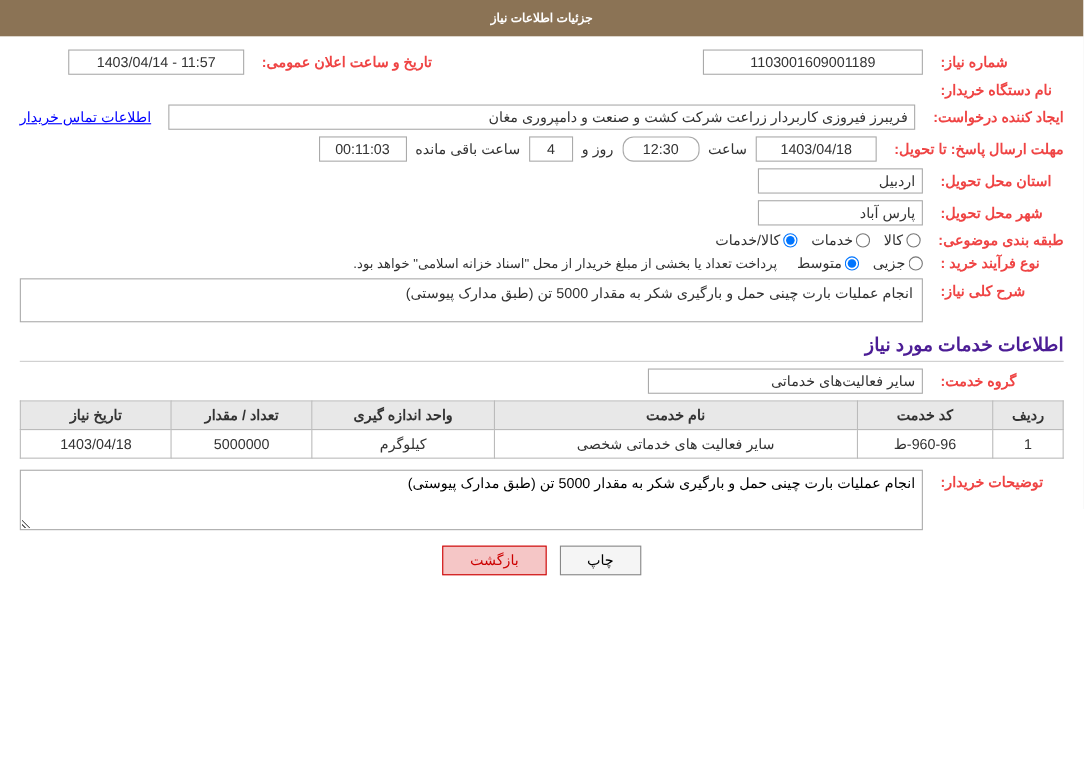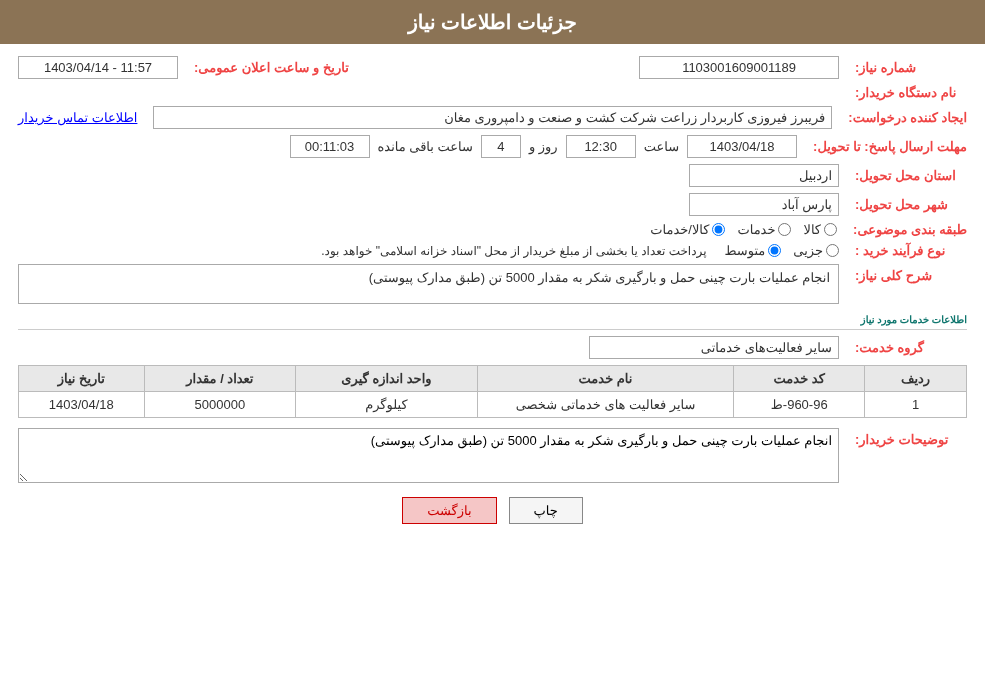--- a/index.html
+++ b/index.html
@@ -14,21 +14,21 @@
       max-width: 985px;
       margin: 0 auto;
       background: #fff;
       min-height: 691px;
     }
     .header-bar {
       background: #8B7355;
       color: #fff;
       text-align: center;
       padding: 10px 0;
-      font-size: 20px;
+      font-size: 11px;
       font-weight: bold;
     }
     .content {
       padding: 12px 18px;
     }
     .form-label {
       color: #ef4444;
       font-weight: bold;
       white-space: nowrap;
       min-width: 120px;
@@ -60,37 +60,37 @@
       align-items: center;
       gap: 12px;
     }
     .radio-item {
       display: flex;
       align-items: center;
       gap: 3px;
     }
     
     .section-title {
-      font-size: 10px;
-      font-weight: bold;
-      color: #0f766e;
+      font-size: 17px;
+      font-weight: bold;
+      color: #4c1d95;
       margin: 10px 0 6px 0;
       border-bottom: 1px solid #ccc;
       padding-bottom: 4px;
     }
     
     .data-table {
       width: 100%;
       border-collapse: collapse;
       margin-bottom: 10px;
     }
     .data-table th {
       background: #e8e8e8;
       border: 1px solid #bbb;
-      padding: 5px 24px;
+      padding: 5px 4px;
       text-align: center;
       font-weight: bold;
     }
     .data-table td {
       border: 1px solid #bbb;
       padding: 5px 8px;
       text-align: center;
     }
     
     .form-textarea {
@@ -148,38 +148,38 @@
     <span>جزئیات اطلاعات نیاز</span>
   </div>
 
   <div class="content">
 
     <div class="row-flex">
       <span class="form-label">شماره نیاز:</span>
       <span class="form-value" style="min-width:200px;direction:ltr;text-align:center;">1103001609001189</span>
       <span style="flex:1;"></span>
       <span class="form-label" style="min-width:auto;">تاریخ و ساعت اعلان عمومی:</span>
-      <span class="form-value ltr-val" style="min-width:160px;text-align:center;">1403/04/14 - 11:57</span>
+      <span class="form-value ltr-val" style="min-width:160px;text-align:center;margin-left:44px;">1403/04/14 - 11:57</span>
     </div>
 
     <div class="row-flex">
       <span class="form-label">نام دستگاه خریدار:</span>
     </div>
 
     <div class="row-flex">
       <span class="form-label">ایجاد کننده درخواست:</span>
       <span class="form-value" style="flex:1;">فریبرز فیروزی کاربردار زراعت شرکت کشت و صنعت و دامپروری مغان</span>
       <span class="link-blue" style="margin-right:8px;">اطلاعات تماس خریدار</span>
     </div>
 
     <div class="row-flex">
       <span class="form-label">مهلت ارسال پاسخ: تا تحویل:</span>
       <span class="form-value" style="min-width:110px;text-align:center;">1403/04/18</span>
       <span class="inline-label">ساعت</span>
-      <span class="form-value" style="min-width:70px;text-align:center;">12:30</span>
+      <span class="form-value" style="min-width:70px;text-align:center;border-radius:10px;">12:30</span>
       <span class="inline-label">روز و</span>
       <span class="form-value" style="min-width:40px;text-align:center;">4</span>
       <span class="inline-label">ساعت باقی مانده</span>
       <span class="form-value ltr-val" style="min-width:80px;text-align:center;">00:11:03</span>
     </div>
 
     <div class="row-flex">
       <span class="form-label">استان محل تحویل:</span>
       <span class="form-value" style="min-width:150px;padding-left:22px;">اردبیل</span>
     </div>

